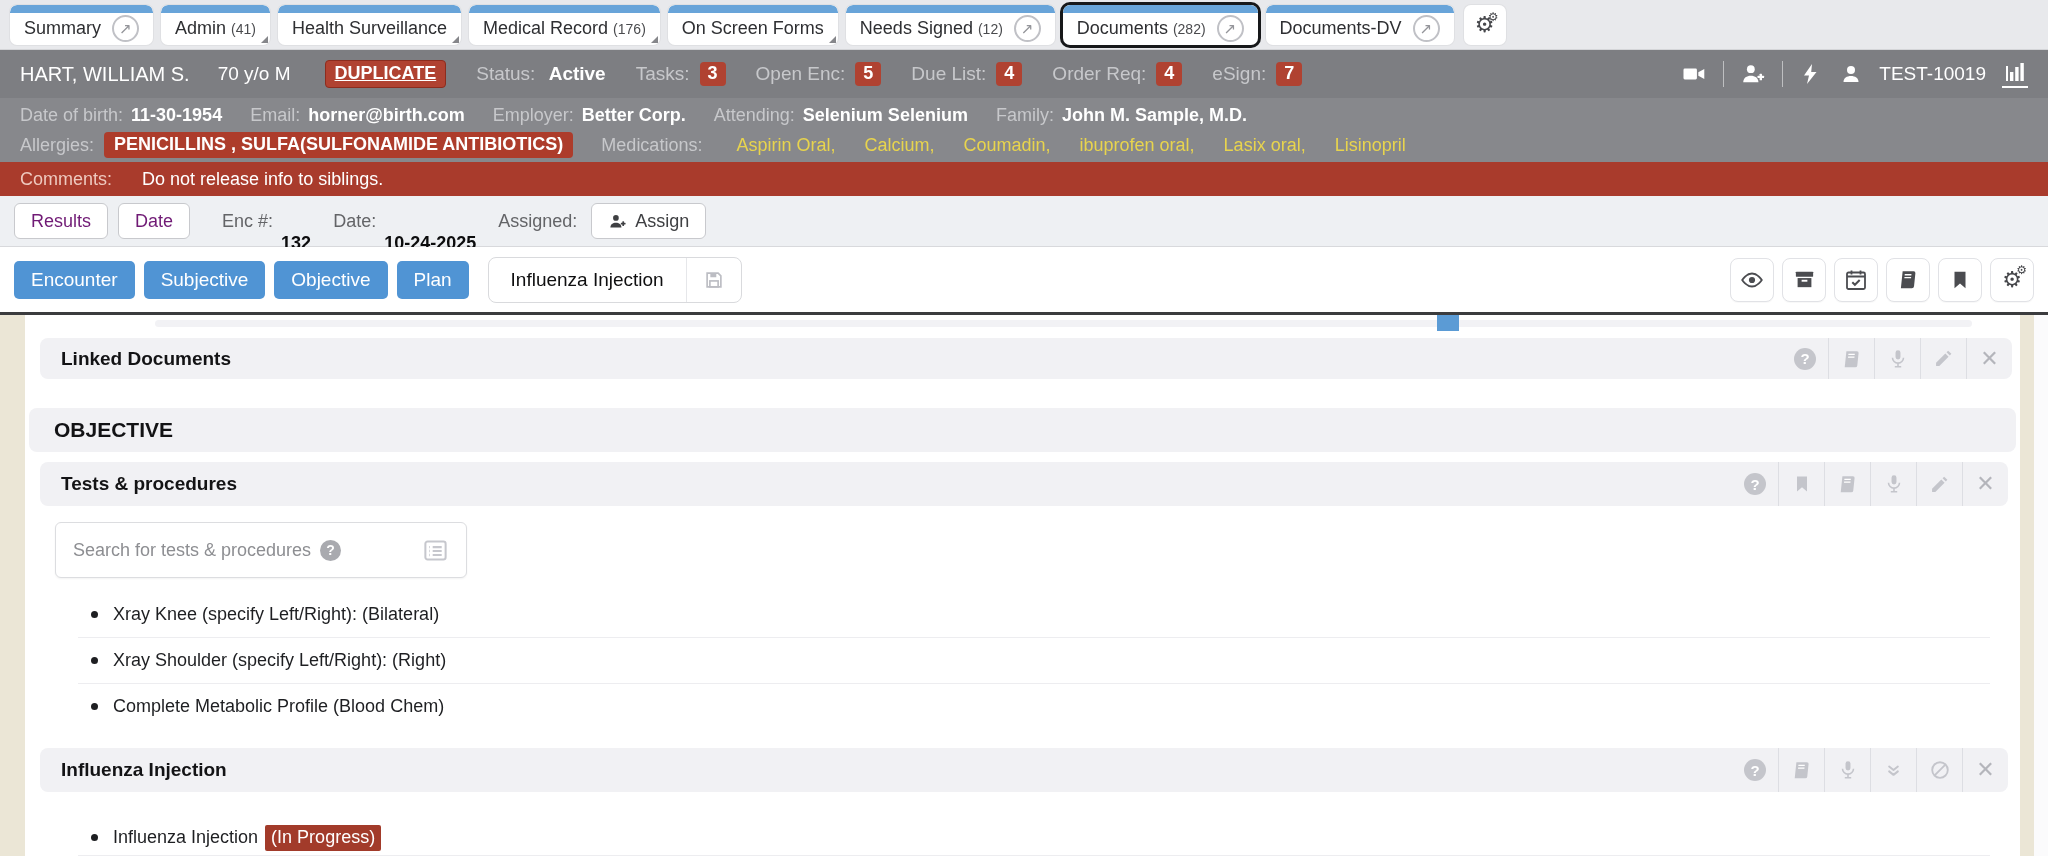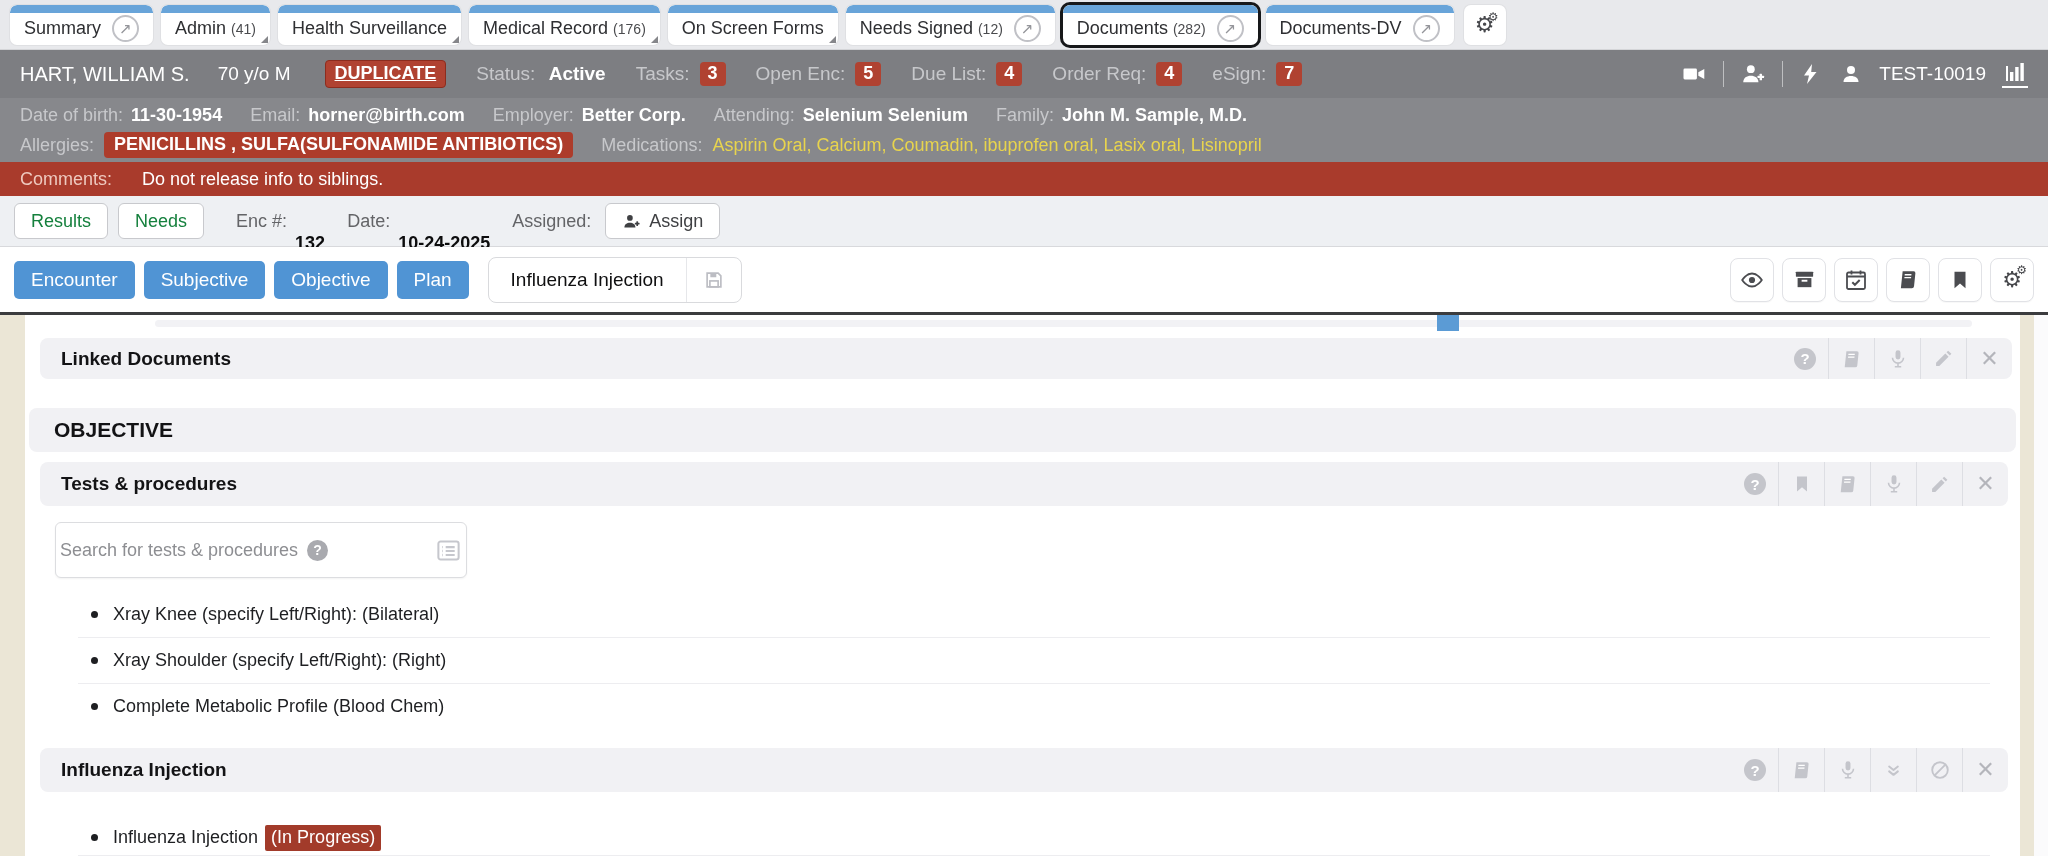--- a/index.html
+++ b/index.html
@@ -83,41 +83,41 @@
     display:flex; flex-direction:column; justify-content:center; gap:2px;
     white-space:nowrap;
   }
   .demo-row{ display:flex; align-items:center; height:29px; }
   .demo-pair{ display:flex; align-items:baseline; margin-right:28px; }
   .allergy-badge{
     background:#ad3c2b; border-radius:4px; padding:2px 10px 3px;
     font-weight:700; color:#fff; margin-left:10px; cursor:pointer;
   }
   .meds{ margin-left:10px; }
-  .med-link{ color:#e8d44d; cursor:pointer; }
+  .med-link{ color:#e8d44d; cursor:pointer;margin-left:24px; }
 
   
   .commentsbar{
     position:absolute; top:162px; left:0; right:0; height:34px;
     background:#a93b2c; color:#fff; display:flex; align-items:center;
     padding:0 20px; font-size:18px;
   }
   .comments-label{ color:#eec9bf; }
   .comments-text{ margin-left:30px; }
 
   
   .enctoolbar{
     position:absolute; top:196px; left:0; right:0; height:51px;
     background:#eef0f3; border-bottom:1px solid #d8d9dc;
     display:flex; align-items:center; padding:0 14px; font-size:18px;
   }
   .btn-light{
     background:#fff; border:1px solid #c8c9cd; border-radius:6px;
     height:36px; display:flex; align-items:center; padding:0 16px;
-    font-size:18px; color:#15803d; cursor:pointer; margin-right:10px;
+    font-size:18px; color:#701a75; cursor:pointer; margin-right:10px;
   }
   .tb-label{ color:#636467; margin-left:22px; }
   .tb-value{ color:#0c0c0d; font-weight:700; margin-left:8px;margin-top:44px; }
   .assign-btn{ margin-left:14px; gap:8px; color:#3f4043; }
 
   
   .navrow{
     position:absolute; top:247px; left:0; right:0; height:65px;
     background:#fff; display:flex; align-items:center; padding:0 14px;
   }
@@ -172,21 +172,21 @@
   .bar-linked{ top:23px; height:41px; left:15px; right:8px; }
   .bar-objective{ top:93px; height:44px; left:4px; right:4px; }
   .bar-objective .sec-title{ font-size:21px; margin-left:25px; }
   .bar-tests{ top:147px; height:44px; left:15px; right:12px; }
   .bar-influenza{ top:433px; height:44px; left:15px; right:12px; }
 
   .searchbox{
     position:absolute; top:207px; left:30px; width:412px; height:56px;
     background:#fff; border:1px solid #dcdde0; border-radius:6px;
     box-shadow:0 1px 2px rgba(0,0,0,.05);
-    display:flex; align-items:center; padding:0 4px; cursor:text;
+    display:flex; align-items:center; padding:0 17px; cursor:text;
   }
   .search-ph{ font-size:18px; color:#8d8e92; }
   .search-help{
     width:21px; height:21px; border-radius:50%; background:#a9aaaf; color:#fff;
     font-weight:700; font-size:14px; display:flex; align-items:center;
     justify-content:center; margin-left:9px;
   }
   .search-list-icon{ margin-left:auto; color:#c6c7cd; cursor:pointer; }
 
   .items-block{ position:absolute; left:0; right:30px; top:277px; }
@@ -375,21 +375,21 @@
   </div>
 </div>
 
 <div class="commentsbar">
   <span class="comments-label">Comments:</span>
   <span class="comments-text">Do not release info to siblings.</span>
 </div>
 
 <div class="enctoolbar">
   <div class="btn-light">Results</div>
-  <div class="btn-light">Needs</div>
+  <div class="btn-light">Date</div>
   <span class="tb-label">Enc #:</span>
   <span class="tb-value">132</span>
   <span class="tb-label">Date:</span>
   <span class="tb-value">10-24-2025</span>
   <span class="tb-label">Assigned:</span>
   <div class="btn-light assign-btn">
     <span>
       <svg width="19" height="19" viewBox="0 0 24 24" fill="#3f4043">
           <circle cx="10" cy="7.5" r="3.6"></circle>
           <path d="M3 19.5c0-4 3.2-6 7-6s7 2 7 6z"></path>

